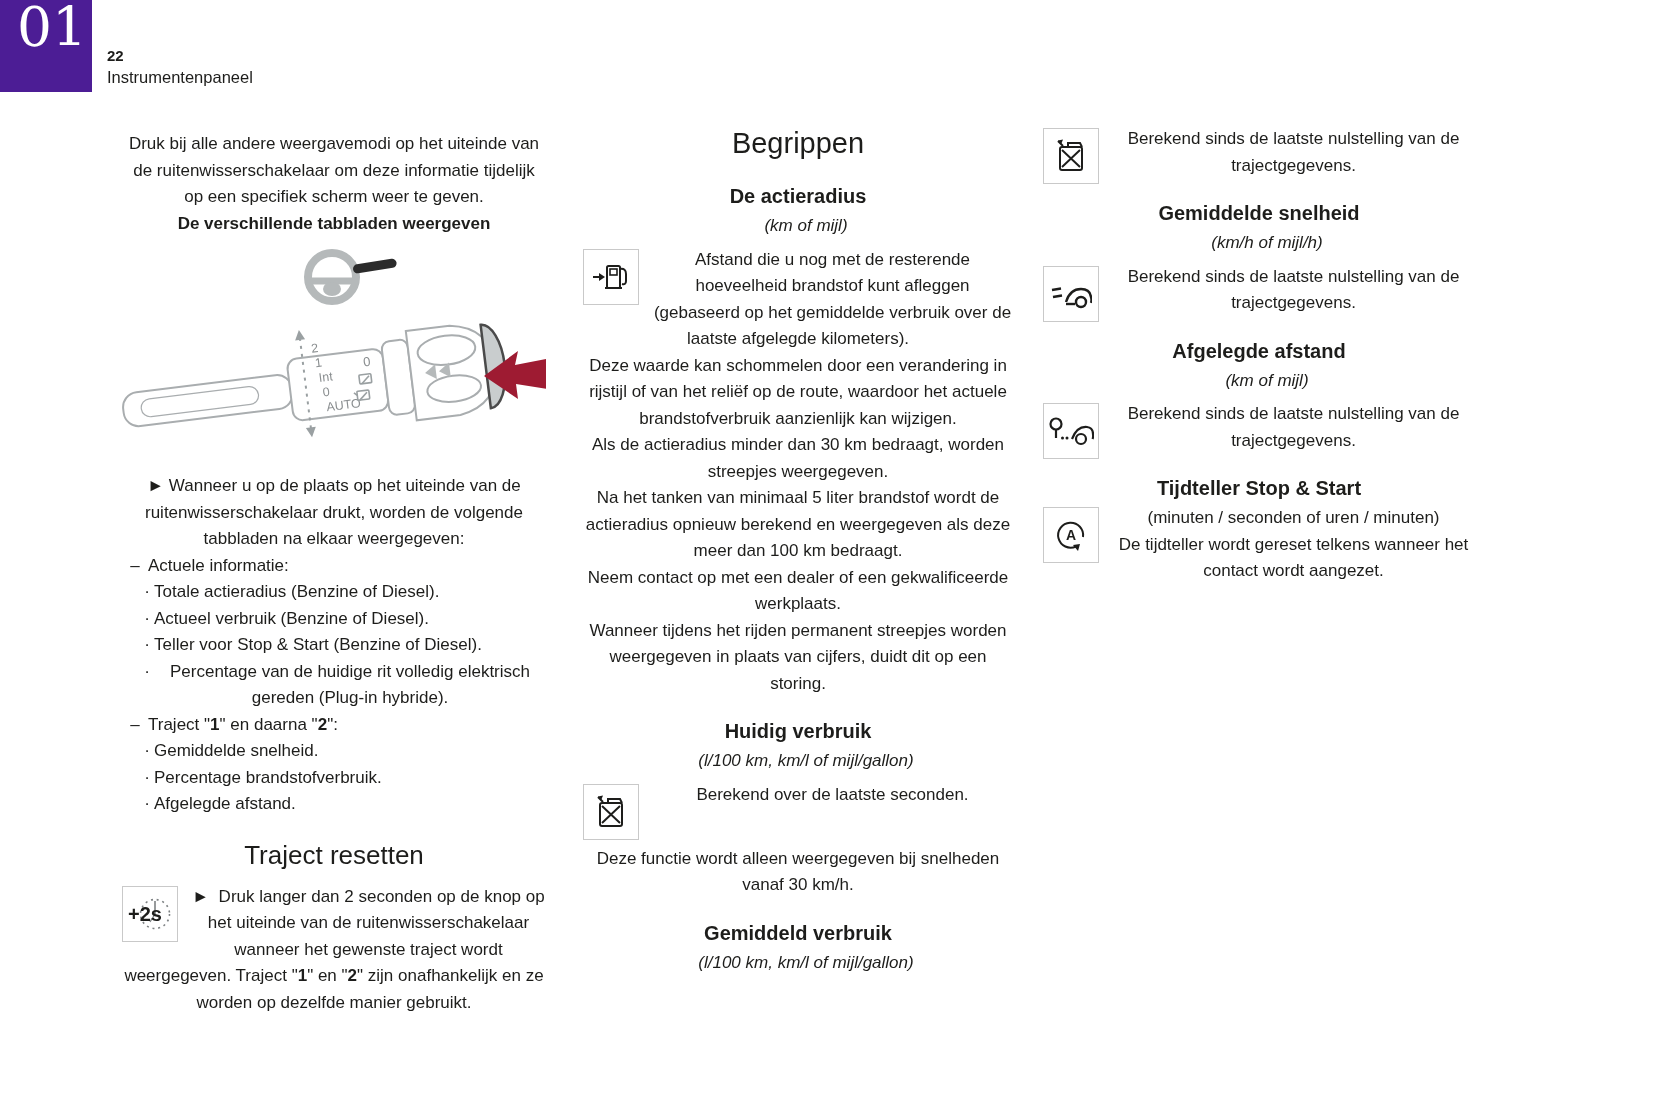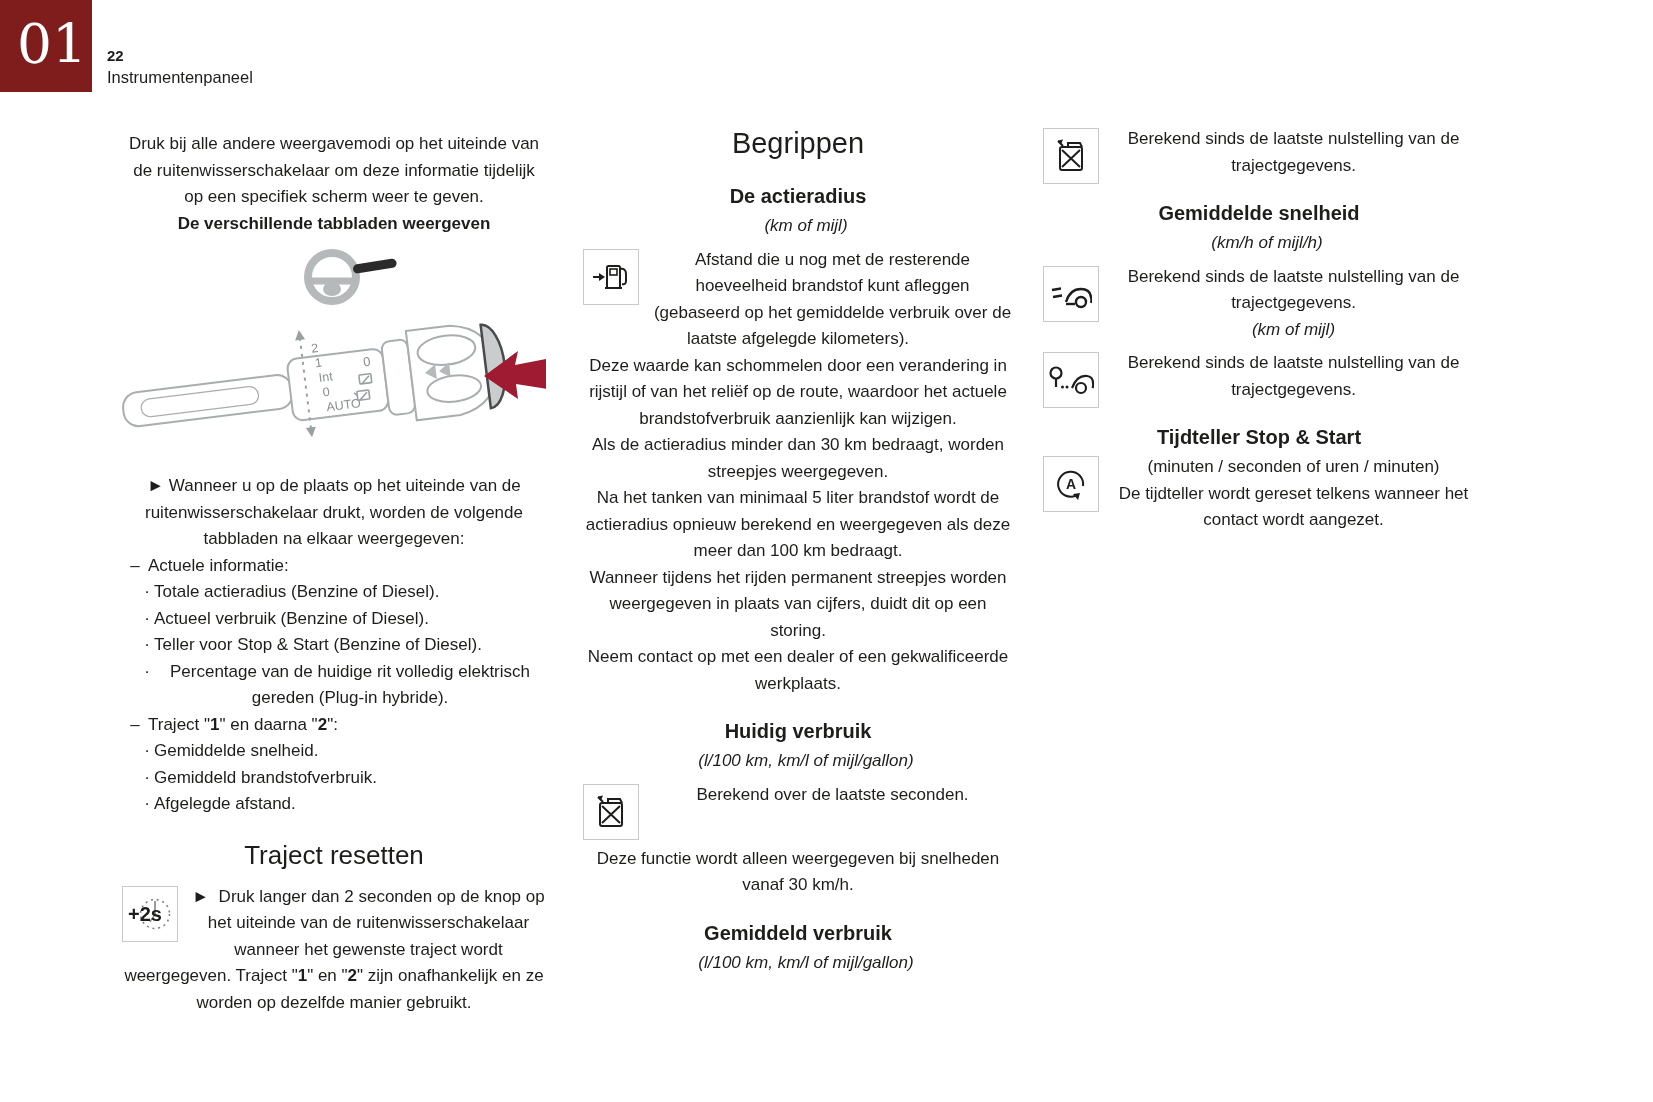--- a/index.html
+++ b/index.html
@@ -2,23 +2,23 @@
 <html><head>
 <meta charset="utf-8">
 <style>
   html,body { margin:0; padding:0; }
   body {
     width:1653px; height:1102px; position:relative; background:#ffffff;
     font-family:"Liberation Sans","DejaVu Sans",sans-serif;
     color:#1d1d1b; overflow:hidden;
   }
   .chapter-badge {
-    position:absolute; left:0; top:0; width:92px; height:92px; background:#7f1d1d;
+    position:absolute; left:0; top:0; width:92px; height:92px; background:#4c1d95;
     color:#fff; font-family:"DejaVu Serif",serif; font-size:55px; line-height:1;
-    display:flex; align-items:center; justify-content:flex-end;
+    display:flex; align-items:flex-start; justify-content:flex-end;
     padding:0 5px 4px 0; box-sizing:border-box;
   }
   .page-meta { position:absolute; left:107px; top:47px; }
   .page-number { font-size:15px; font-weight:bold; }
   .section-title { font-size:16.5px; margin-top:4px; }
 
   .col { position:absolute; font-size:17px; line-height:26.5px;text-align:center; }
   .col-1 { left:122px; top:131px; width:424px; }
   .col-2 { left:583px; top:126px; width:430px; }
   .col-3 { left:1043px; top:126px; width:432px; }
@@ -140,21 +140,21 @@
   <div class="li dash">
     <span class="marker">–</span>
     <span>Traject "<b>1</b>" en daarna "<b>2</b>":</span>
   </div>
   <div class="li dot">
     <span class="marker">·</span>
     <span>Gemiddelde snelheid.</span>
   </div>
   <div class="li dot">
     <span class="marker">·</span>
-    <span>Gemiddeld brandstofverbruik.</span>
+    <span>Percentage brandstofverbruik.</span>
   </div>
   <div class="li dot">
     <span class="marker">·</span>
     <span>Afgelegde afstand.</span>
   </div>
 
   <h2 class="reset-heading">Traject resetten</h2>
 
   <div class="icon-box float">
     <svg width="46" height="42" viewBox="0 0 46 42">
@@ -179,22 +179,22 @@
       <rect x="16" y="7" width="13" height="22" rx="1.5"></rect>
       <rect x="19" y="10" width="7" height="6" stroke-width="1.6"></rect>
       <path d="M29,10 q6,-1 6,5 v7 q0,4 -4,3"></path>
       <path d="M14,29 h17"></path>
     </svg>
   </div>
   <p>Afstand die u nog met de resterende hoeveelheid brandstof kunt afleggen (gebaseerd op het gemiddelde verbruik over de laatste afgelegde kilometers).</p>
   <p class="clear">Deze waarde kan schommelen door een verandering in rijstijl of van het reliëf op de route, waardoor het actuele brandstofverbruik aanzienlijk kan wijzigen.</p>
   <p>Als de actieradius minder dan 30 km bedraagt, worden streepjes weergegeven.</p>
   <p>Na het tanken van minimaal 5 liter brandstof wordt de actieradius opnieuw berekend en weergegeven als deze meer dan 100 km bedraagt.</p>
+  <p>Neem contact op met een dealer of een gekwalificeerde werkplaats.</p>
   <p>Wanneer tijdens het rijden permanent streepjes worden weergegeven in plaats van cijfers, duidt dit op een storing.</p>
-  <p>Neem contact op met een dealer of een gekwalificeerde werkplaats.</p>
 
   <h3 class="sub-heading">Huidig verbruik</h3>
   <p class="unit">(l/100 km, km/l of mijl/gallon)</p>
   <div class="icon-box float">
     <svg width="36" height="38" viewBox="0 0 36 38" fill="none" stroke="#1d1d1b" stroke-width="2">
       <rect x="7" y="10" width="22" height="23" rx="2"></rect>
       <path d="M9,13 l18,17 M27,13 l-18,17"></path>
       <path d="M15,10 v-4 h12 l2,4"></path>
       <path d="M10,9 L5,4"></path>
       <path d="M5,4 l5,-1 -2,5 z" fill="#1d1d1b" stroke="none" transform="translate(0,-0.5)"></path>
@@ -225,20 +225,21 @@
     <svg width="42" height="30" viewBox="0 0 42 30" fill="none" stroke="#1d1d1b" stroke-width="2.4">
       <path d="M2,11 l9,-1.5"></path>
       <path d="M3,18 l9,-1.5"></path>
       <path d="M16,23 q4,-13 15,-13 q9,0 10,8 q1,3 0,6"></path>
       <circle cx="31" cy="23" r="5"></circle>
       <path d="M16,25 h9"></path>
     </svg>
   </div>
   <p>Berekend sinds de laatste nulstelling van de trajectgegevens.</p>
 
+  <h3 class="sub-heading">Afgelegde afstand</h3>
   <p class="unit">(km of mijl)</p>
   <div class="icon-box float">
     <svg width="46" height="32" viewBox="0 0 46 32" fill="none" stroke="#1d1d1b" stroke-width="2.2">
       <circle cx="8" cy="9" r="5.5"></circle>
       <line x1="8" y1="14.5" x2="8" y2="23"></line>
       <circle cx="14.5" cy="23" r="1.5" fill="#1d1d1b" stroke="none"></circle>
       <circle cx="19" cy="23" r="1.5" fill="#1d1d1b" stroke="none"></circle>
       <path d="M24,24 q5,-13 15,-12 q6,0.8 6,7 q0.5,3 -0.5,5"></path>
       <circle cx="33" cy="24" r="5"></circle>
     </svg>

